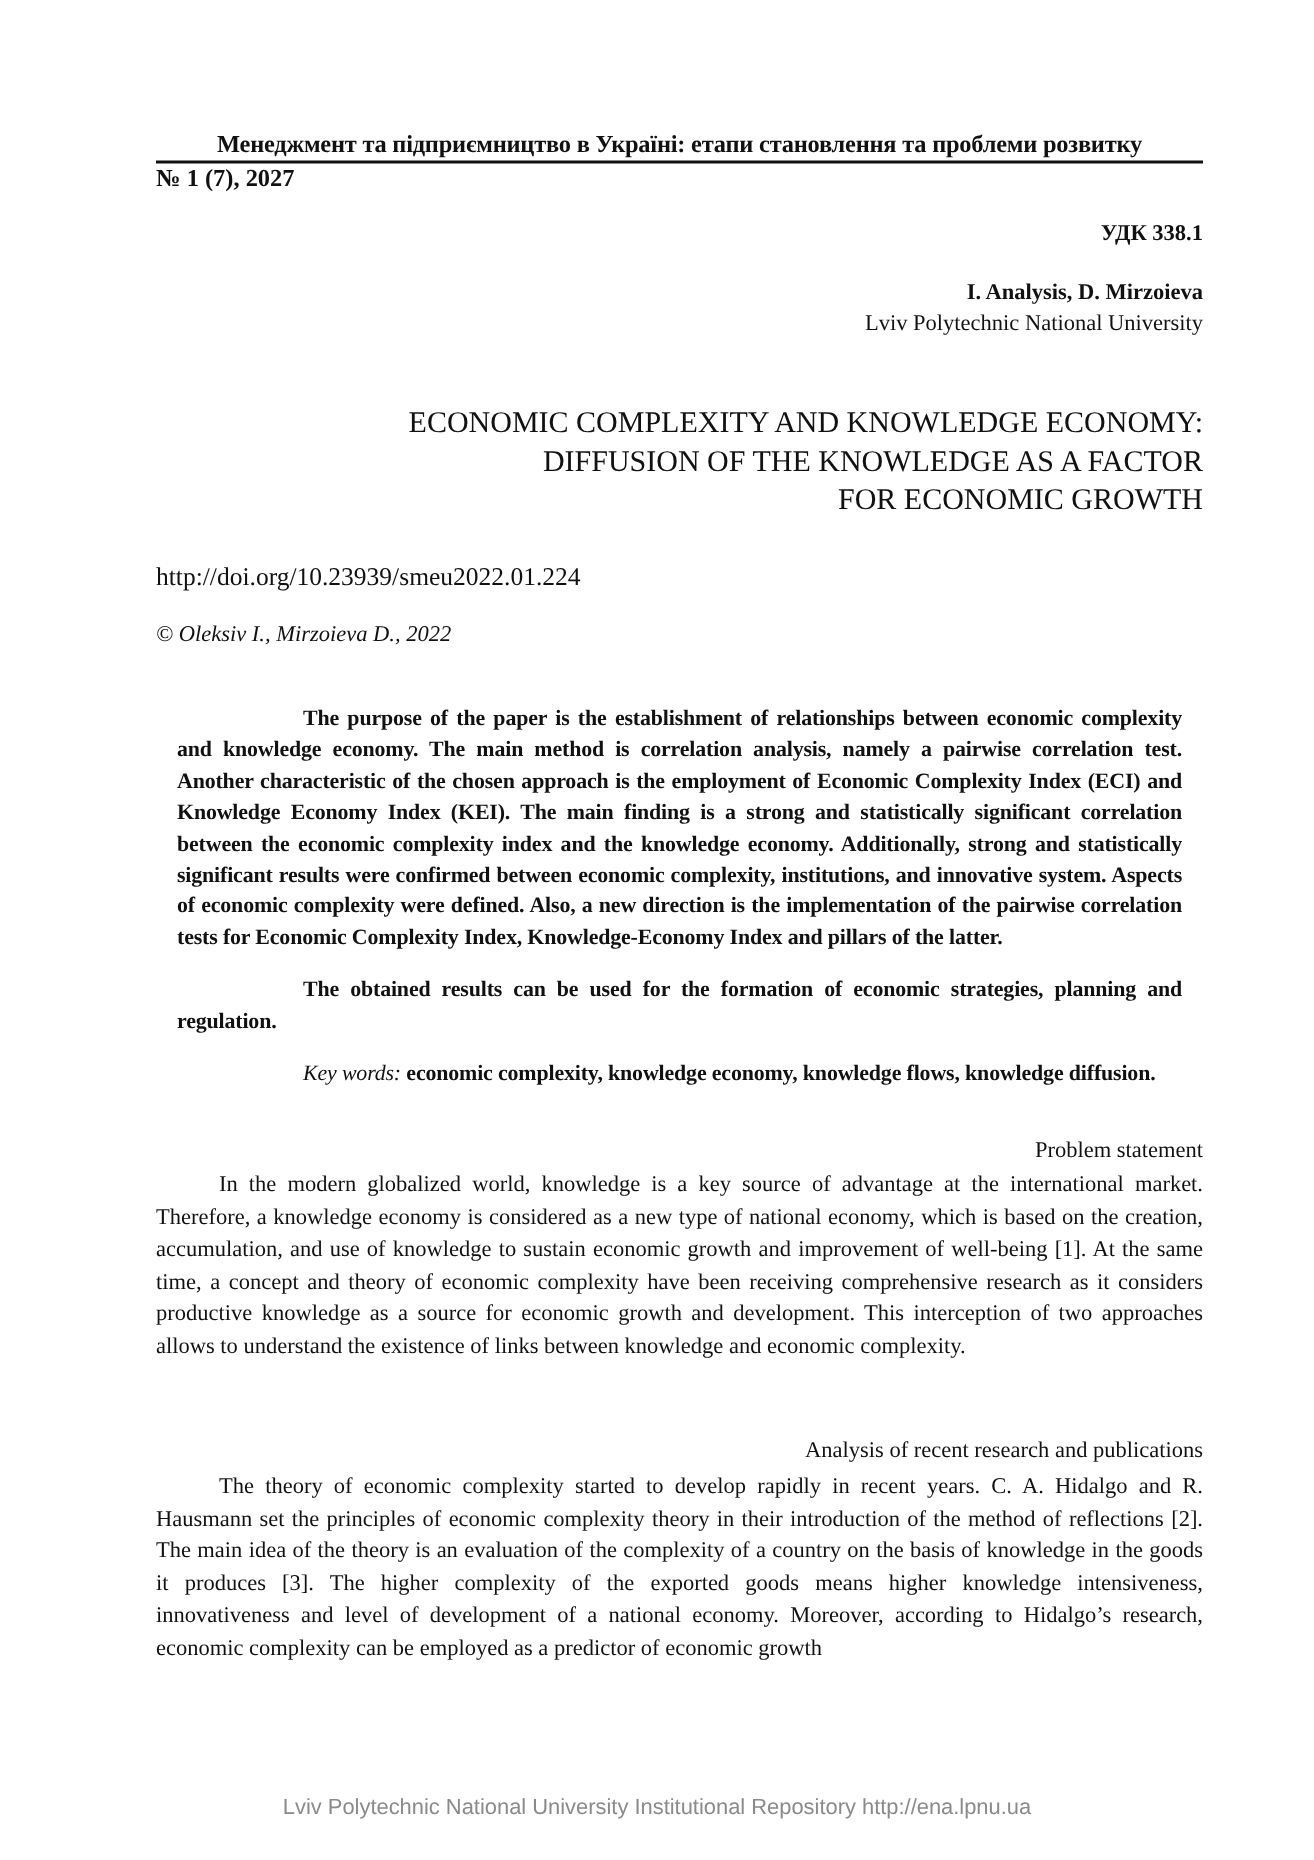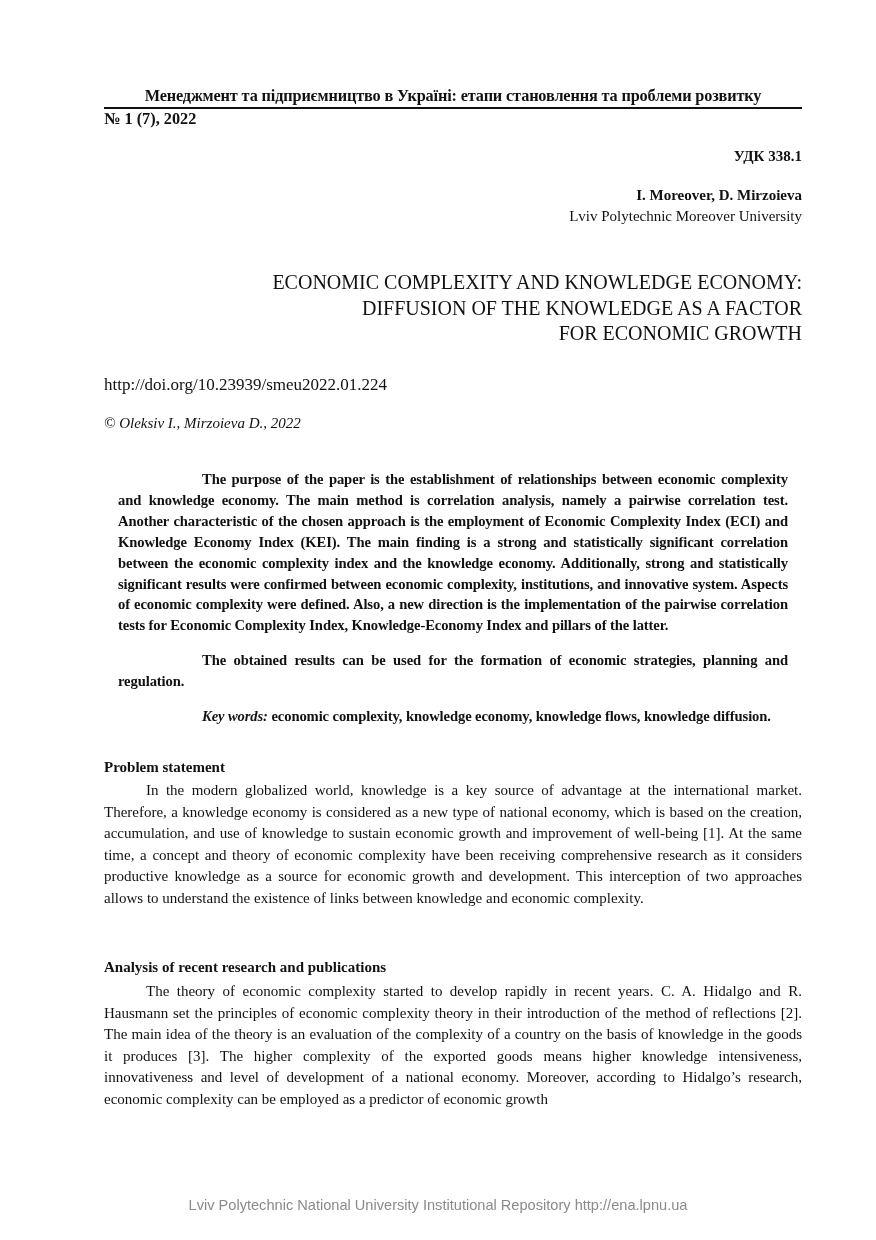--- a/index.html
+++ b/index.html
@@ -14,40 +14,40 @@
   .udc { position: absolute; top: 148px; right: 0; font-weight: bold; font-size: 15px; }
   .authors { position: absolute; top: 187px; right: 0; font-weight: bold; font-size: 15px; }
   .affiliation { position: absolute; top: 208px; right: 0; font-size: 15px; }
   .title { position: absolute; top: 270px; left: 0; width: 698px; text-align: right;
          font-weight: normal; font-size: 20px; line-height: 25.5px; }
   .doi { position: absolute; top: 375px; left: 0; font-size: 17px; }
   .copyright { position: absolute; top: 415px; left: 0; font-size: 15px; font-style: italic; }
   .abstract { position: absolute; top: 455px; left: 0; width: 698px; font-weight: bold;
          font-size: 14.6px; line-height: 20.9px; text-align: justify; letter-spacing: -0.1px; }
   .abstract p { margin: 14px; text-indent: 84px; }
-  .kw-label { font-style: italic; font-weight: bold; }
-  .section-heading { position: absolute; left: 0; width: 698px; text-align: left;
-         font-weight: bold; font-size: 15px; }
+  .kw-label { font-style: italic; font-weight: normal; }
+  .section-heading { position: absolute; left: 0; width: 698px; text-align: right;
+         font-weight: normal; font-size: 15px; }
   .body-text { position: absolute; left: 0; width: 698px; font-size: 15px; line-height: 21.5px;
          text-align: justify; }
   .body-text p { margin: 0; text-indent: 42px; }
   .footer { position: absolute; top: 1197px; left: 0; width: 876px; text-align: center;
          font-family: "Liberation Sans", "DejaVu Sans", sans-serif; font-size: 14.6px; color: #8a8a8a; }
 </style>
 </head>
 <body>
 
 <div class="page">
   <div class="journal-title">Менеджмент та підприємництво в Україні: етапи становлення та проблеми розвитку</div>
   <div class="header-rule"></div>
-  <div class="issue">№ 1 (7), 2022</div>
+  <div class="issue">№ 1 (7), 2027</div>
 
   <div class="udc">УДК 338.1</div>
-  <div class="authors">I. Moreover, D. Mirzoieva</div>
-  <div class="affiliation">Lviv Polytechnic Moreover University</div>
+  <div class="authors">I. Analysis, D. Mirzoieva</div>
+  <div class="affiliation">Lviv Polytechnic National University</div>
 
   <div class="title">
     <div>ECONOMIC COMPLEXITY AND KNOWLEDGE ECONOMY:</div>
     <div>DIFFUSION OF THE KNOWLEDGE AS A FACTOR</div>
     <div>FOR ECONOMIC GROWTH</div>
   </div>
 
   <div class="doi">http://doi.org/10.23939/smeu2022.01.224</div>
   <div class="copyright">© Oleksiv I., Mirzoieva D., 2022</div>
 

